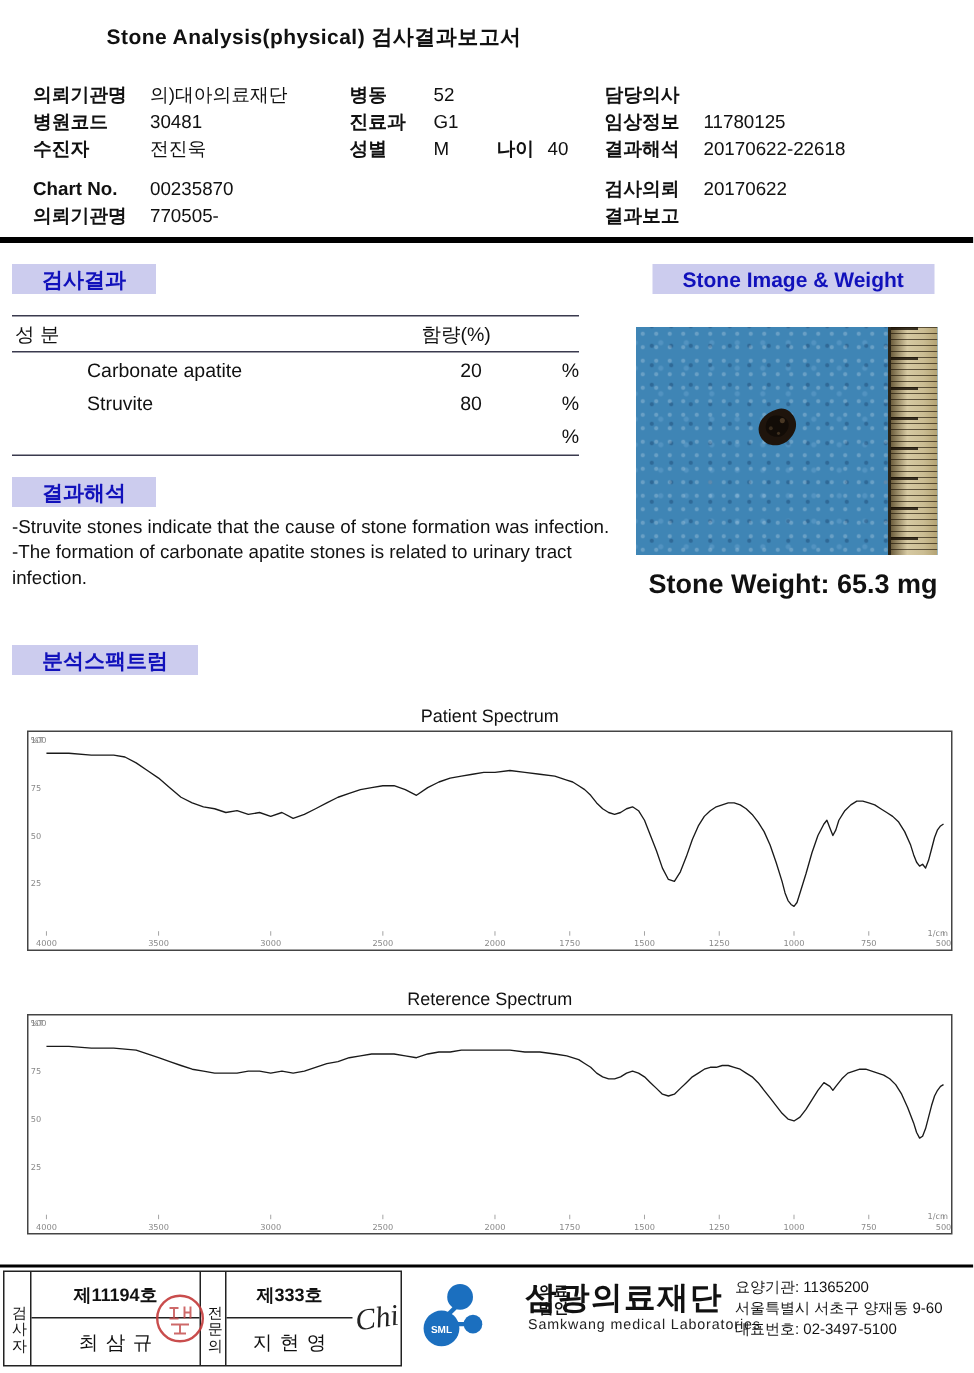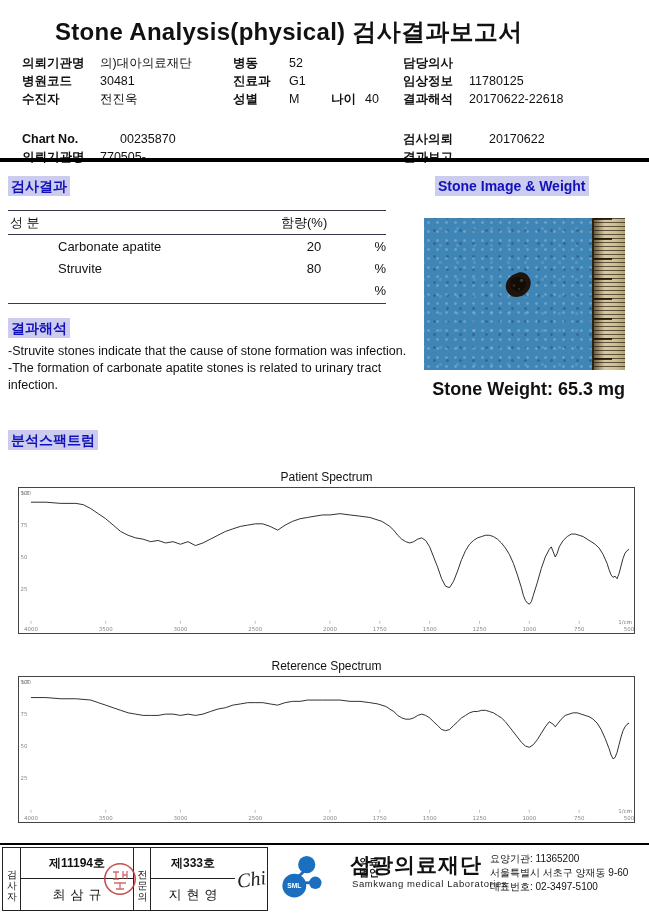--- a/index.html
+++ b/index.html
@@ -1,31 +1,31 @@
 <!DOCTYPE html>
 <html><head>
 <meta charset="utf-8">
 <style>
   * { margin:0; padding:0; box-sizing:border-box; }
   html,body { background:#ffffff; }
   .page { position:relative; width:649px; height:915px; background:#fff;
           font-family:"Liberation Sans","DejaVu Sans",sans-serif; color:#111; overflow:hidden; }
   .abs { position:absolute; }
 
-  .report-title { font-size:24px; font-weight:bold; letter-spacing:0.3px; }
+  .report-title { font-size:14px; font-weight:bold; letter-spacing:0.3px;margin-left:16px; }
 
   .hcol { display:flex; flex-direction:column; font-size:12.5px; }
   .hrow { display:flex; line-height:18px; white-space:nowrap; }
   .hlabel { font-weight:bold; }
-  .gap-top { margin-top:22px;gap:20px; }
+  .gap-top { margin-top:9px; }
 
   .divider { background:#000; }
 
   .chip { display:inline-block; background:#ccccee; color:#1111bb; font-weight:bold;
-          font-size:14px; padding:1px 3px; line-height:18px; }
+          font-size:14px; padding:1px 20px; line-height:18px; }
 
   
   .rtable { width:378px; border-top:1.5px solid #3a3a4e; font-size:13px; }
   .rt-head { display:flex; height:24px; align-items:center; border-bottom:1.5px solid #3a3a4e; }
   .rt-head .c1 { width:273px; padding-left:2px; }
   .rt-row { display:flex; height:22px; align-items:center;margin-left:48px; }
   .rt-row .c1 { width:252px; padding-left:2px; }
   .rt-row .c2 { width:68px; }
   .rt-bottom { border-top:1.5px solid #3a3a4e; margin-top:2px; }
 

